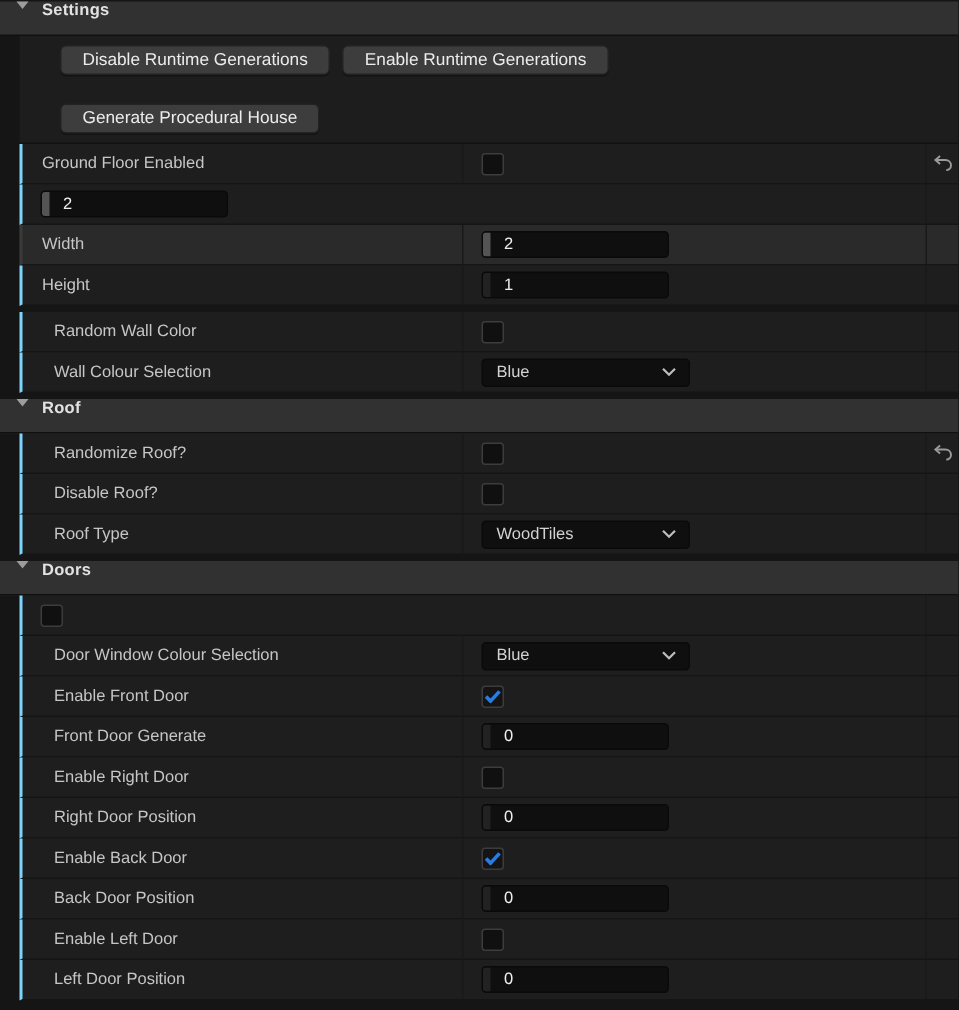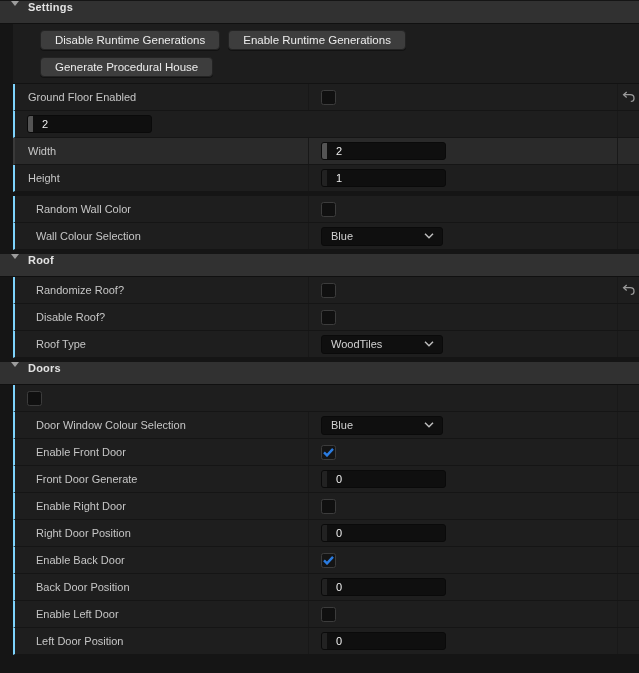--- a/index.html
+++ b/index.html
@@ -28,21 +28,21 @@
     border-right:4.5px solid transparent;
     border-top:5.5px solid #9d9d9d;
     display:inline-block;
   }
   .section-title { font-weight:bold; color:#e2e2e2; letter-spacing:.2px; }
 
   
   .buttons-block {
     background:#1d1d1d; border-bottom:1px solid #121212;
     padding:6px 0 6px 27px;
-    display:flex; flex-direction:column; gap:7px;
+    display:flex; flex-direction:column; gap:19px;
     margin-left:13px;
   }
   .btn-line { display:flex; gap:8px; }
   .ue-button {
     height:20px; padding:0 14px;
     display:inline-flex; align-items:center; justify-content:center;
     background:#3d3d3d; color:#ececec;
     border:1px solid #232323; border-radius:4px;
     font-size:11.5px; cursor:pointer; white-space:nowrap;
     box-shadow:0 1px 0 rgba(0,0,0,.35);
@@ -84,21 +84,21 @@
     width:125px; height:18px;
     background:#0f0f0f; border:1px solid #0a0a0a; border-radius:3px;
     display:flex; align-items:center; overflow:hidden; cursor:ew-resize;
   }
   .grip { width:5px; align-self:stretch; flex:0 0 5px; }
   .grip.bright { background:#545454; }
   .grip.dim { background:#222222; }
   .spin-value { padding-left:9px; color:#efefef; }
 
   .dropdown {
-    width:122px; height:19px;
+    width:139px; height:19px;
     background:#0f0f0f; border:1px solid #0a0a0a; border-radius:3px;
     display:flex; align-items:center; justify-content:space-between;
     padding:0 8px 0 9px; color:#d2d2d2; cursor:pointer;
   }
 
   .reset-btn { display:flex; align-items:center; justify-content:center; cursor:pointer; }
 </style>
 </head>
 <body>
 

